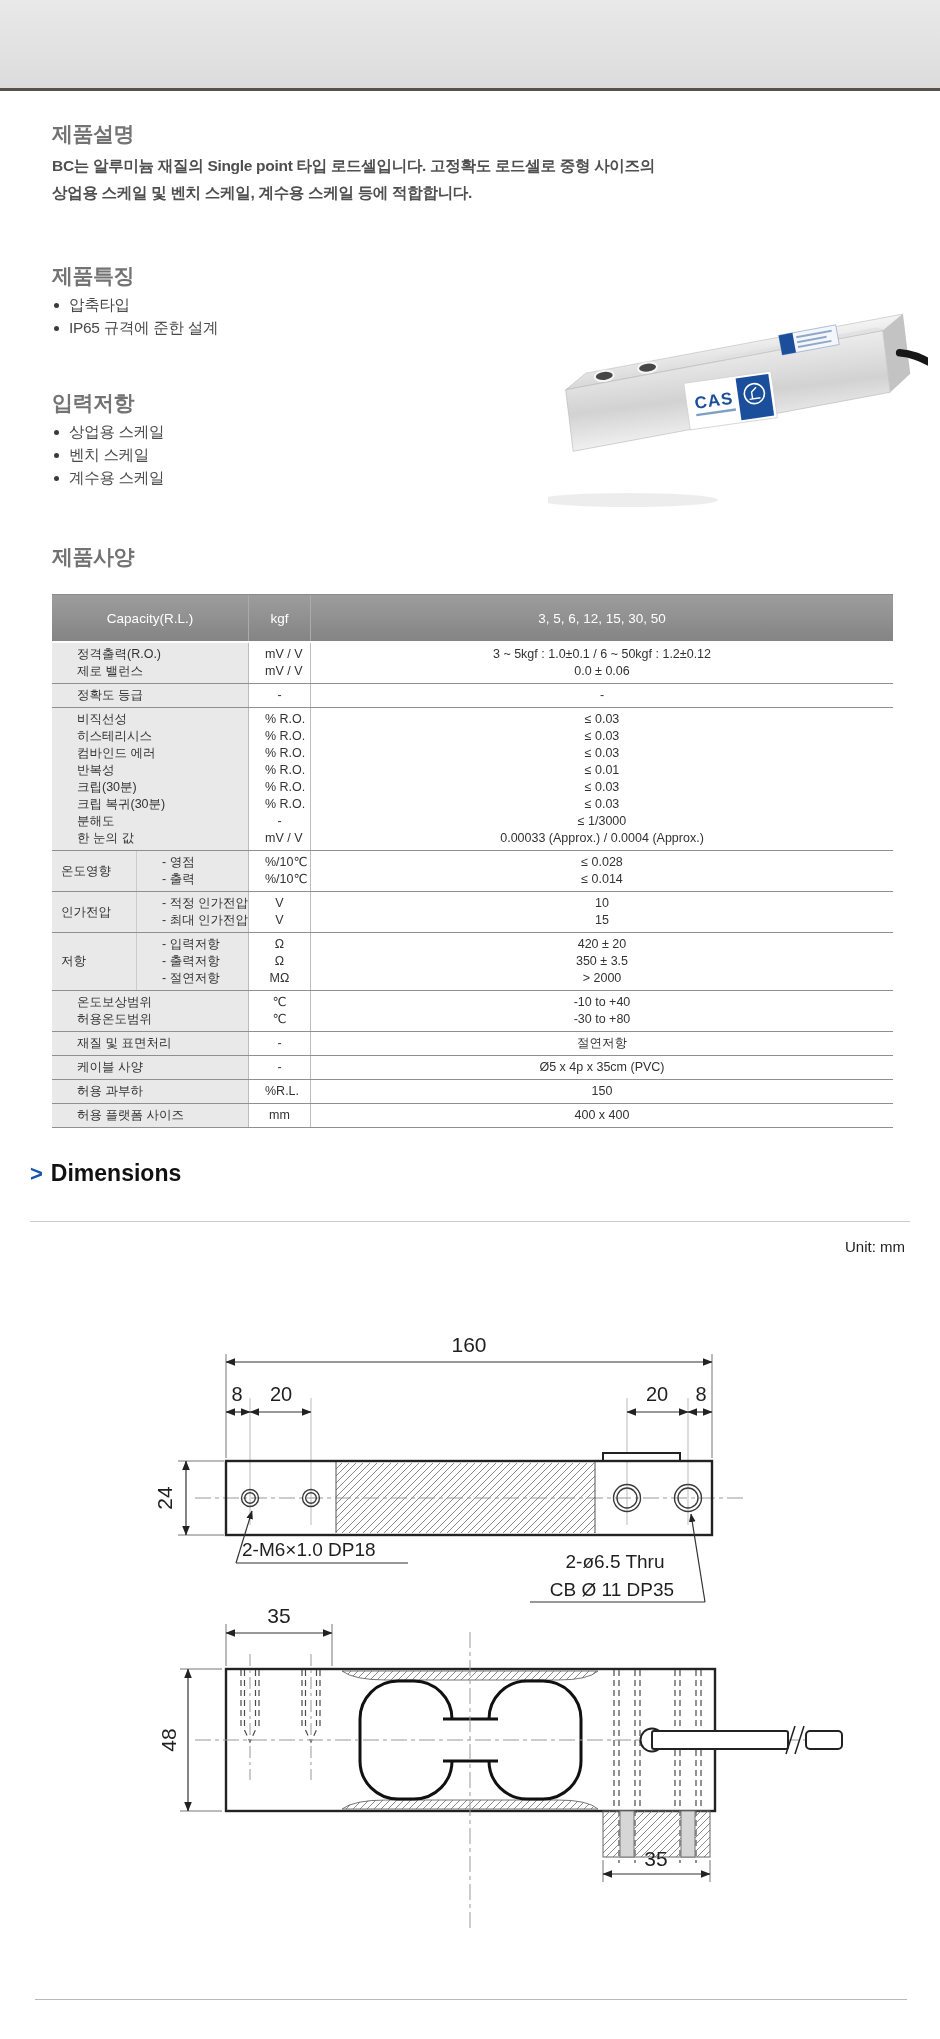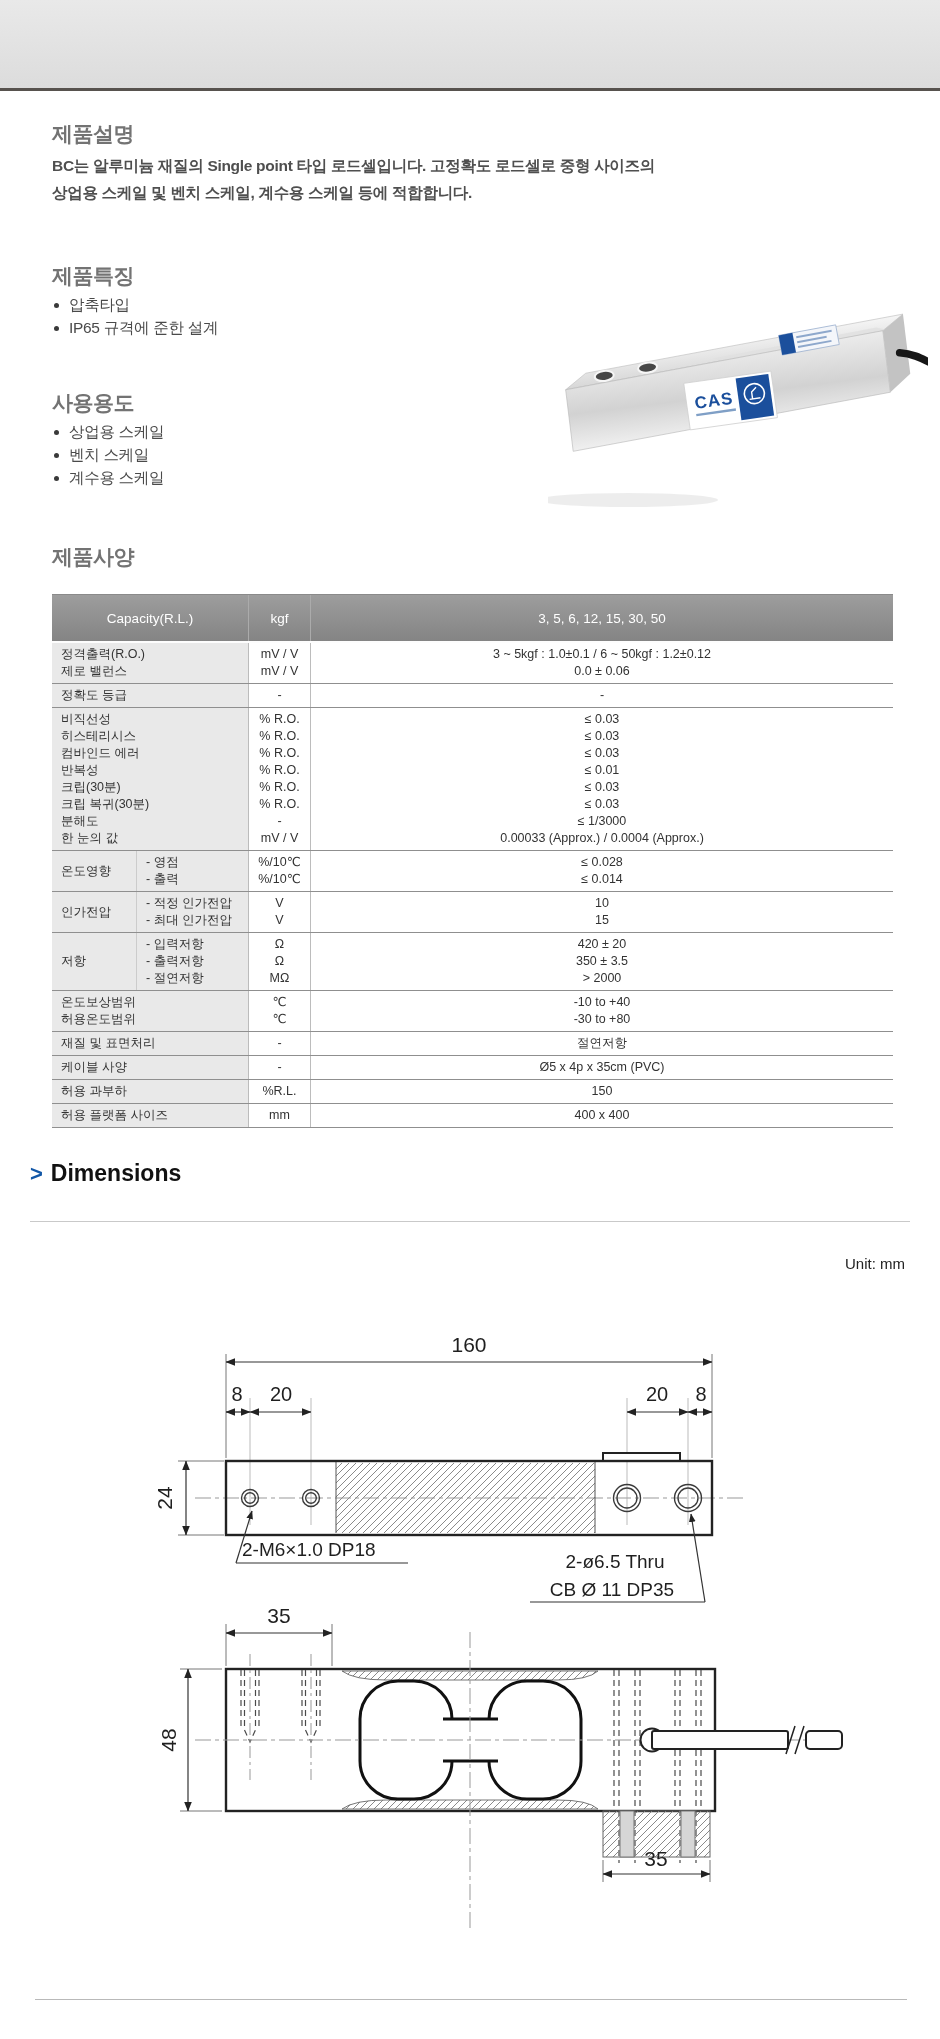--- a/index.html
+++ b/index.html
@@ -21,34 +21,34 @@
   .b-row{display:flex;align-items:center;height:23px;font-size:15.5px;color:#4a4a4a;letter-spacing:-0.3px;}
   .dot{flex:0 0 auto;width:5px;height:5px;border-radius:50%;background:#3a3a3a;margin-right:10px;}
 
   
   #spec-table{left:52px;top:594px;width:841px;font-size:12.5px;color:#333;}
   .sp-header{display:flex;height:46px;background:linear-gradient(#9d9d9d,#848484);
              color:#fff;font-size:13.5px;border-top:1px solid #8a8a8a;border-bottom:2px solid #fdfdfd;}
   .sp-header .hc{display:flex;align-items:center;justify-content:center;box-sizing:border-box;border-right:1px solid #ababab;}
   .hc1{width:197px;}.hc2{width:62px;}.hc3{flex:1;border-right:none !important;}
   .sp-row{display:flex;border-bottom:1px solid #8f8f8f;}
-  .cell{box-sizing:border-box;padding:3px 0;}
+  .cell{box-sizing:border-box;padding:3px 16px;}
   .c-lab{width:197px;background:#e9e9e9;border-right:1px solid #bcbcbc;}
   .c-grp{width:85px;background:#e9e9e9;border-right:1px solid #cccccc;display:flex;align-items:center;padding-left:9px;}
   .c-sub{width:112px;background:#e9e9e9;border-right:1px solid #bcbcbc;}
   .c-unit{width:62px;border-right:1px solid #bcbcbc;text-align:center;}
   .c-val{flex:1;text-align:center;}
   .ln{height:17px;line-height:17px;white-space:nowrap;}
   .lt{padding-left:9px;text-align:left;}
 
   
   #dim-head{left:30px;top:1160px;font-size:23px;font-weight:bold;color:#111;display:flex;align-items:center;}
   #dim-head .chev{color:#1257a7;margin-right:8px;font-size:22px;}
   #dim-rule{left:30px;top:1221px;width:880px;height:1px;background:#c9c9c9;}
-  #unit-label{right:35px;top:1238px;font-size:15px;color:#222;margin-top:17px;}
+  #unit-label{right:35px;top:1238px;font-size:15px;color:#222;}
   #footer-rule{left:35px;top:1999px;width:872px;height:1px;background:#b9b9b9;}
 
   svg text{font-family:"Liberation Sans","DejaVu Sans",sans-serif;}
 </style>
 </head>
 <body>
 
 <div id="page">
 
   <div id="header" class="abs"></div>
@@ -64,21 +64,21 @@
       <div class="b-row">
         <span class="dot"></span>
         <span>압축타입</span>
       </div>
       <div class="b-row">
         <span class="dot"></span>
         <span>IP65 규격에 준한 설계</span>
       </div>
     </div>
 
-  <div class="abs sec-head" style="left:52px;top:389px;">사용용도</div>
+  <div class="abs sec-head" style="left:52px;top:389px;">입력저항</div>
   <div class="abs" style="left:54px;top:421px;">
       <div class="b-row">
         <span class="dot"></span>
         <span>상업용 스케일</span>
       </div>
       <div class="b-row">
         <span class="dot"></span>
         <span>벤치 스케일</span>
       </div>
       <div class="b-row">

